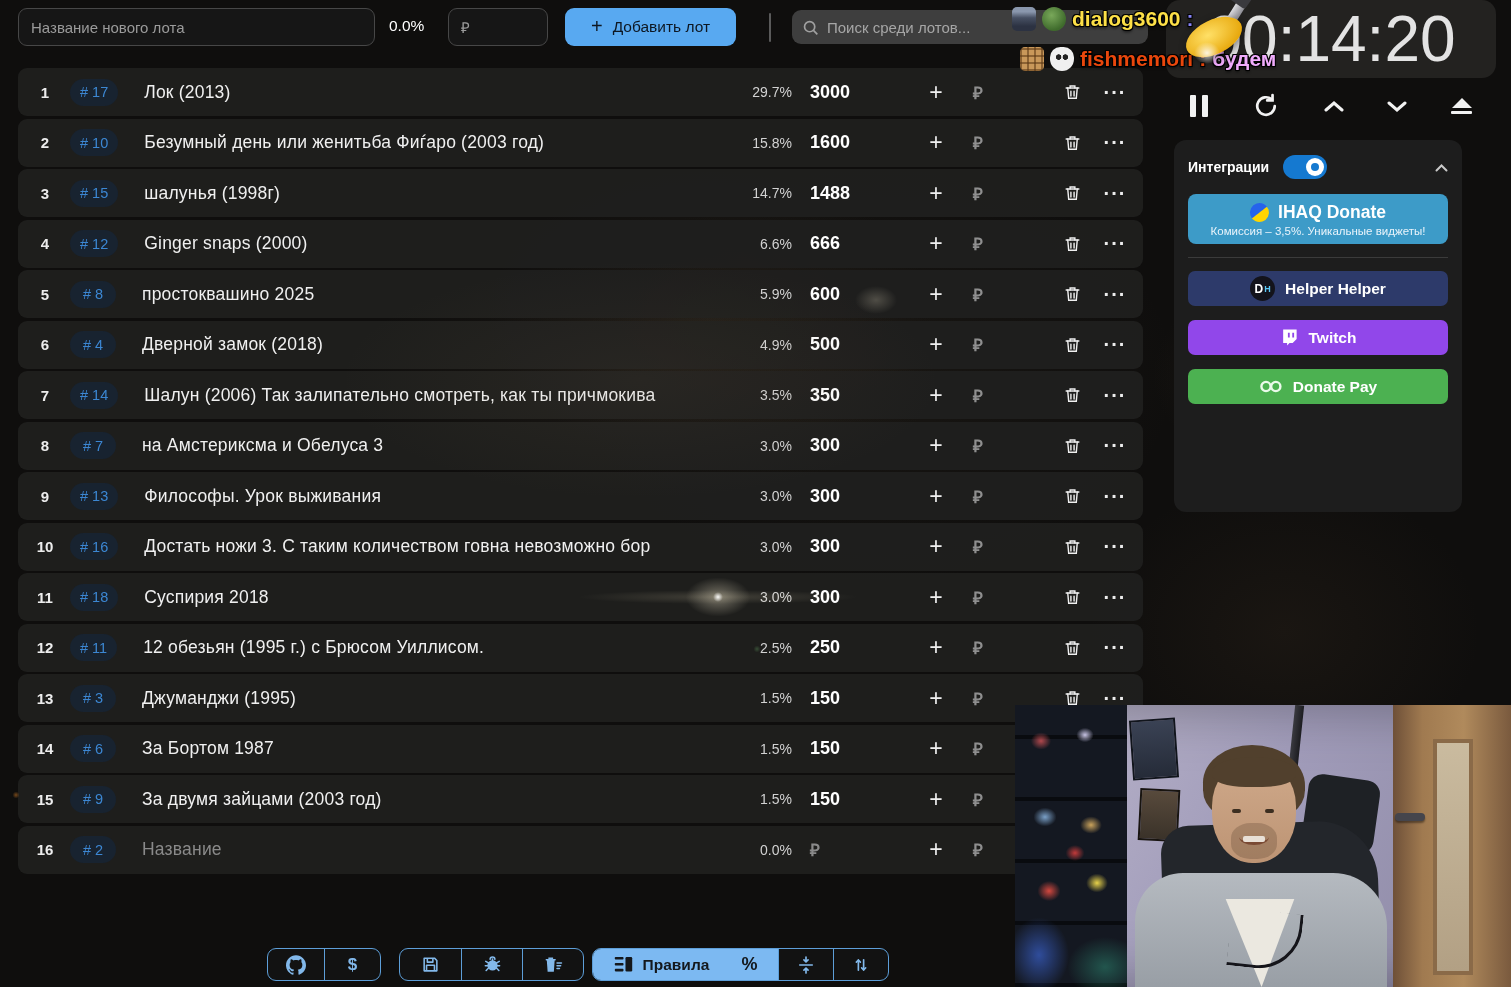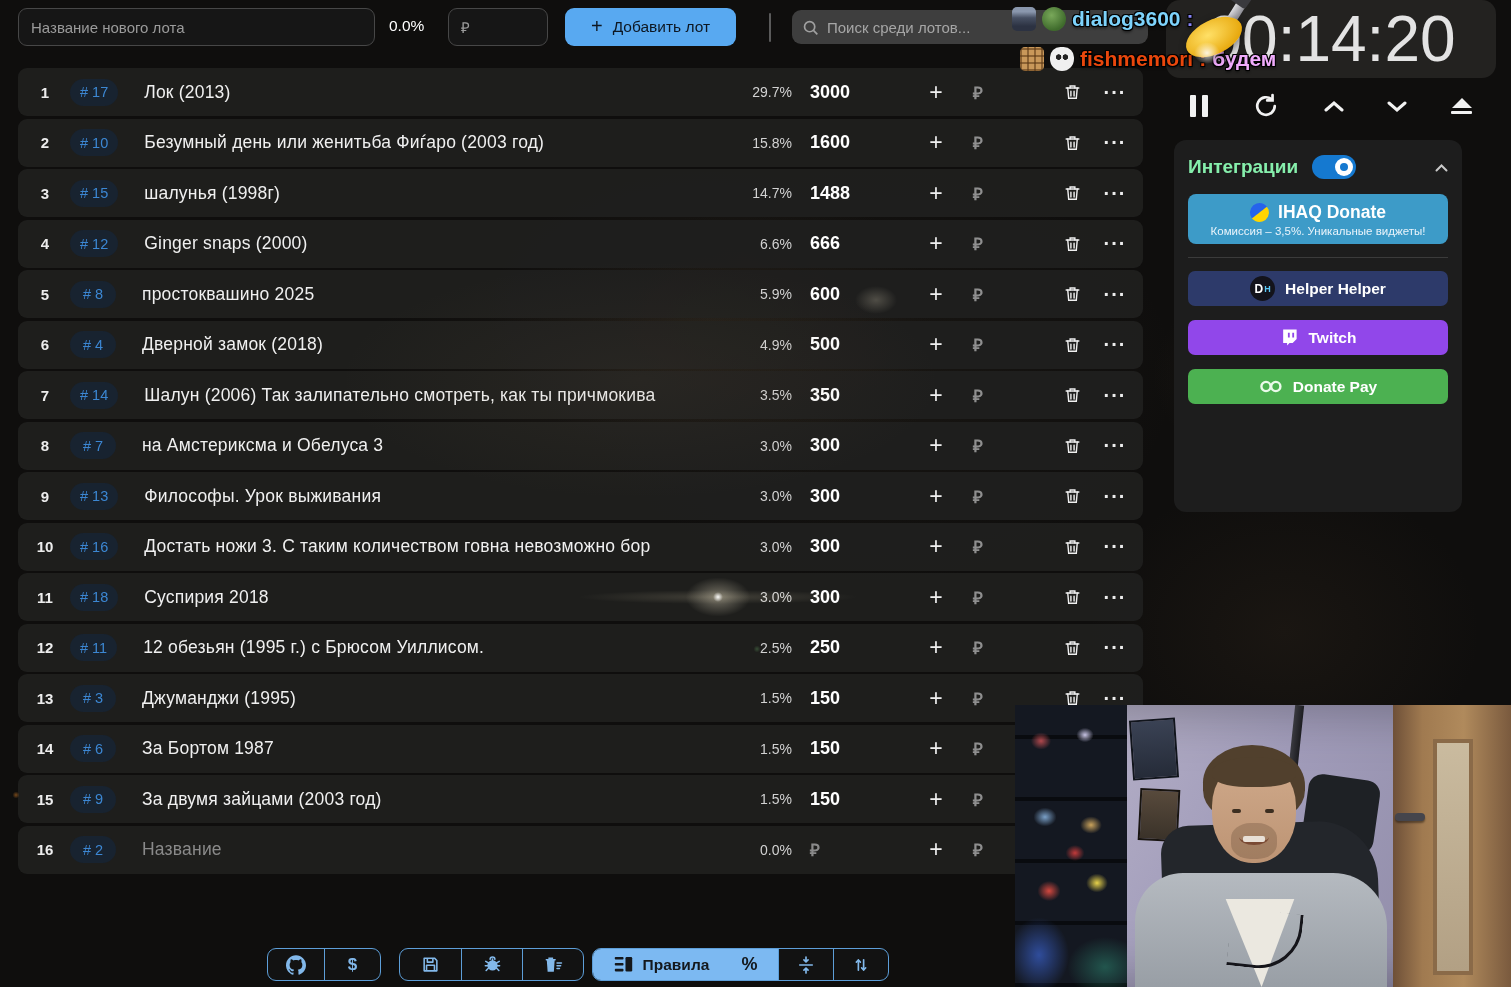--- a/index.html
+++ b/index.html
@@ -82,21 +82,21 @@
   .pause-bars { display:flex; gap:6px; }
   .pause-bars i { display:block; width:6px; height:22px; background:#f2f2f2; border-radius:1px; }
   .eject-wrap { display:flex; flex-direction:column; align-items:center; gap:3px; }
   .eject-tri { width:0; height:0; border-left:10px solid transparent; border-right:10px solid transparent;
                border-bottom:10px solid #f2f2f2; }
   .eject-bar { width:21px; height:3.5px; background:#f2f2f2; border-radius:1px; }
   
   #integrations { position:absolute; left:1174px; top:140px; width:288px; height:372px;
                   background:#1d1d1d; border-radius:12px; z-index:10; padding:15px 14px; }
   .int-header { display:flex; align-items:center; }
-  .int-title { font-size:19px; font-weight:bold; color:#86efac; }
+  .int-title { font-size:14px; font-weight:bold; color:#ffffff; }
   .toggle { width:44px; height:24px; background:#1579d0; border-radius:13px; position:relative;
             margin-left:14px; cursor:pointer; flex-shrink:0; border:none; }
   .toggle .knob { position:absolute; right:3px; top:3px; width:18px; height:18px; background:#fff;
             border-radius:50%; }
   .toggle .knob::after { content:""; position:absolute; left:5px; top:5px; width:8px; height:8px;
             background:#1579d0; border-radius:50%; }
   .int-collapse { margin-left:auto; background:none; border:none; cursor:pointer; }
   .donates-row { display:flex; align-items:center; margin-top:16px; font-size:14.5px; color:#ececec; }
   .x-icon { width:22px; height:22px; background:#0c0c16; border-radius:50%; margin:0 3px;
             display:flex; align-items:center; justify-content:center;
@@ -222,21 +222,21 @@
   <svg width="17" height="17" viewBox="0 0 20 20" fill="none" stroke="#a0a0a0" stroke-width="2">
       <circle cx="9" cy="9" r="6"></circle>
       <path d="M13.5 13.5L18 18"></path>
     </svg>
   <input id="search-input" placeholder="Поиск среди лотов..." style="">
 </div>
 
 <div id="chat-1" class="chat-line">
   <span class="emote knight"></span>
   <span class="emote turtle"></span>
-  <span style="color:#7dd3fc">dialog3600</span>
+  <span style="color:#fde047">dialog3600</span>
   <span style="color:#8784f7">:</span>
 </div>
 <div id="lamp">
   <div class="arm"></div>
     <div class="cap"></div>
     <div class="shade"></div>
     <div class="glow"></div>
 </div>
 <div id="chat-2" class="chat-line">
   <span class="emote waffle"></span>

